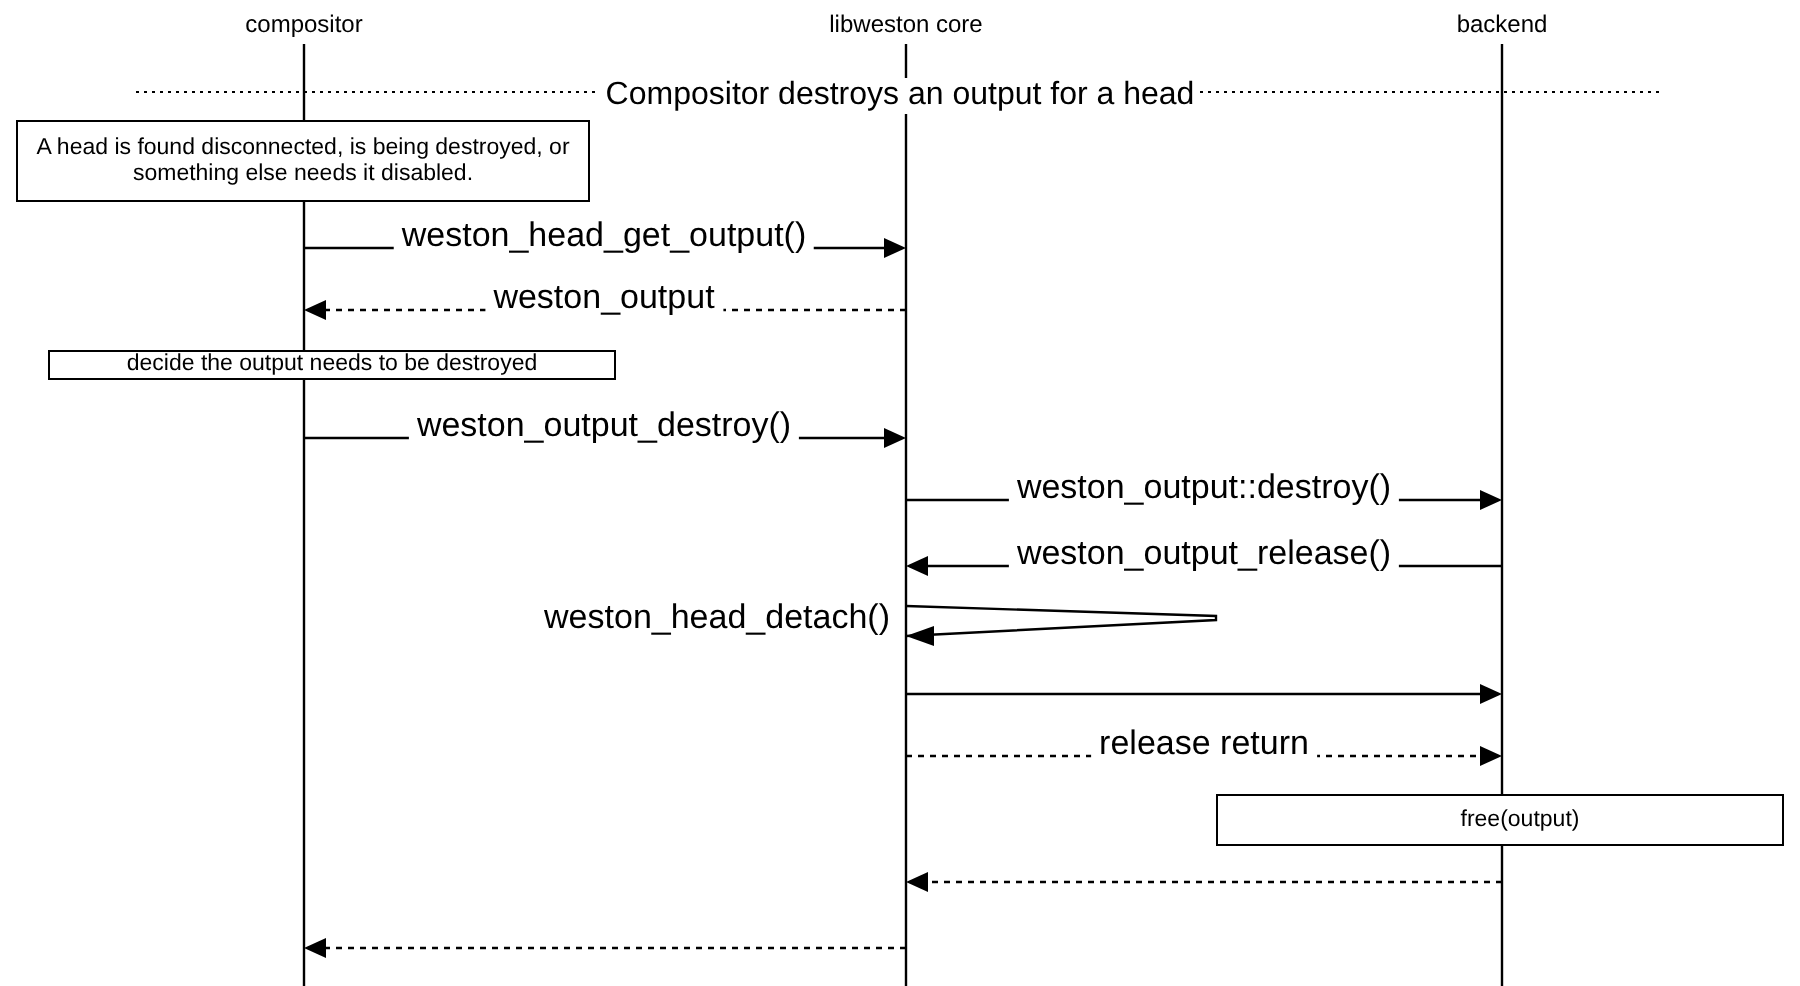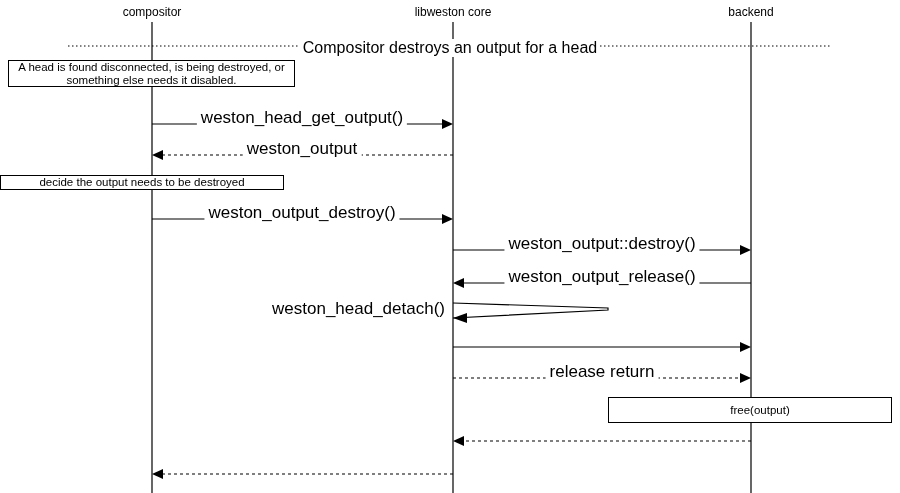--- a/index.html
+++ b/index.html
@@ -110,22 +110,22 @@
         <path d="M152,474 l11,-5 l0,10 Z" fill="#000000"></path>
       </g>
   </svg>
 
   <div class="actor-label" style="left:152px; top:5px;">compositor</div>
   <div class="actor-label" style="left:453px; top:5px;">libweston core</div>
   <div class="actor-label" style="left:751px; top:5px;">backend</div>
 
   <div class="divider-label" style="left:450px; top:39px;">Compositor destroys an output for a head</div>
 
-  <div class="note-box" style="left:8px; top:60px; width:287px; height:27px;">A head is found disconnected, is being destroyed, or something else needs it disabled.</div>
-  <div class="note-box" style="left:0; top:175px; width:284px; height:15px;">decide the output needs to be destroyed</div>
+  <div class="note-box" style="left:8px; top:60px; width:287px; height:41px;">A head is found disconnected, is being destroyed, or something else needs it disabled.</div>
+  <div class="note-box" style="left:24px; top:175px; width:284px; height:15px;">decide the output needs to be destroyed</div>
   <div class="note-box" style="left:608px; top:397px; width:284px; height:26px;padding-left:24px;">free(output)</div>
 
   <div class="msg-label" style="left:302px; top:108px;">weston_head_get_output()</div>
   <div class="msg-label" style="left:302px; top:139px;">weston_output</div>
   <div class="msg-label" style="left:302px; top:203px;">weston_output_destroy()</div>
   <div class="msg-label" style="left:602px; top:234px;">weston_output::destroy()</div>
   <div class="msg-label" style="left:602px; top:267px;">weston_output_release()</div>
   <div class="msg-label right-anchor" style="right:451px; top:299px;">weston_head_detach()</div>
   <div class="msg-label" style="left:602px; top:362px;">release return</div>
 

